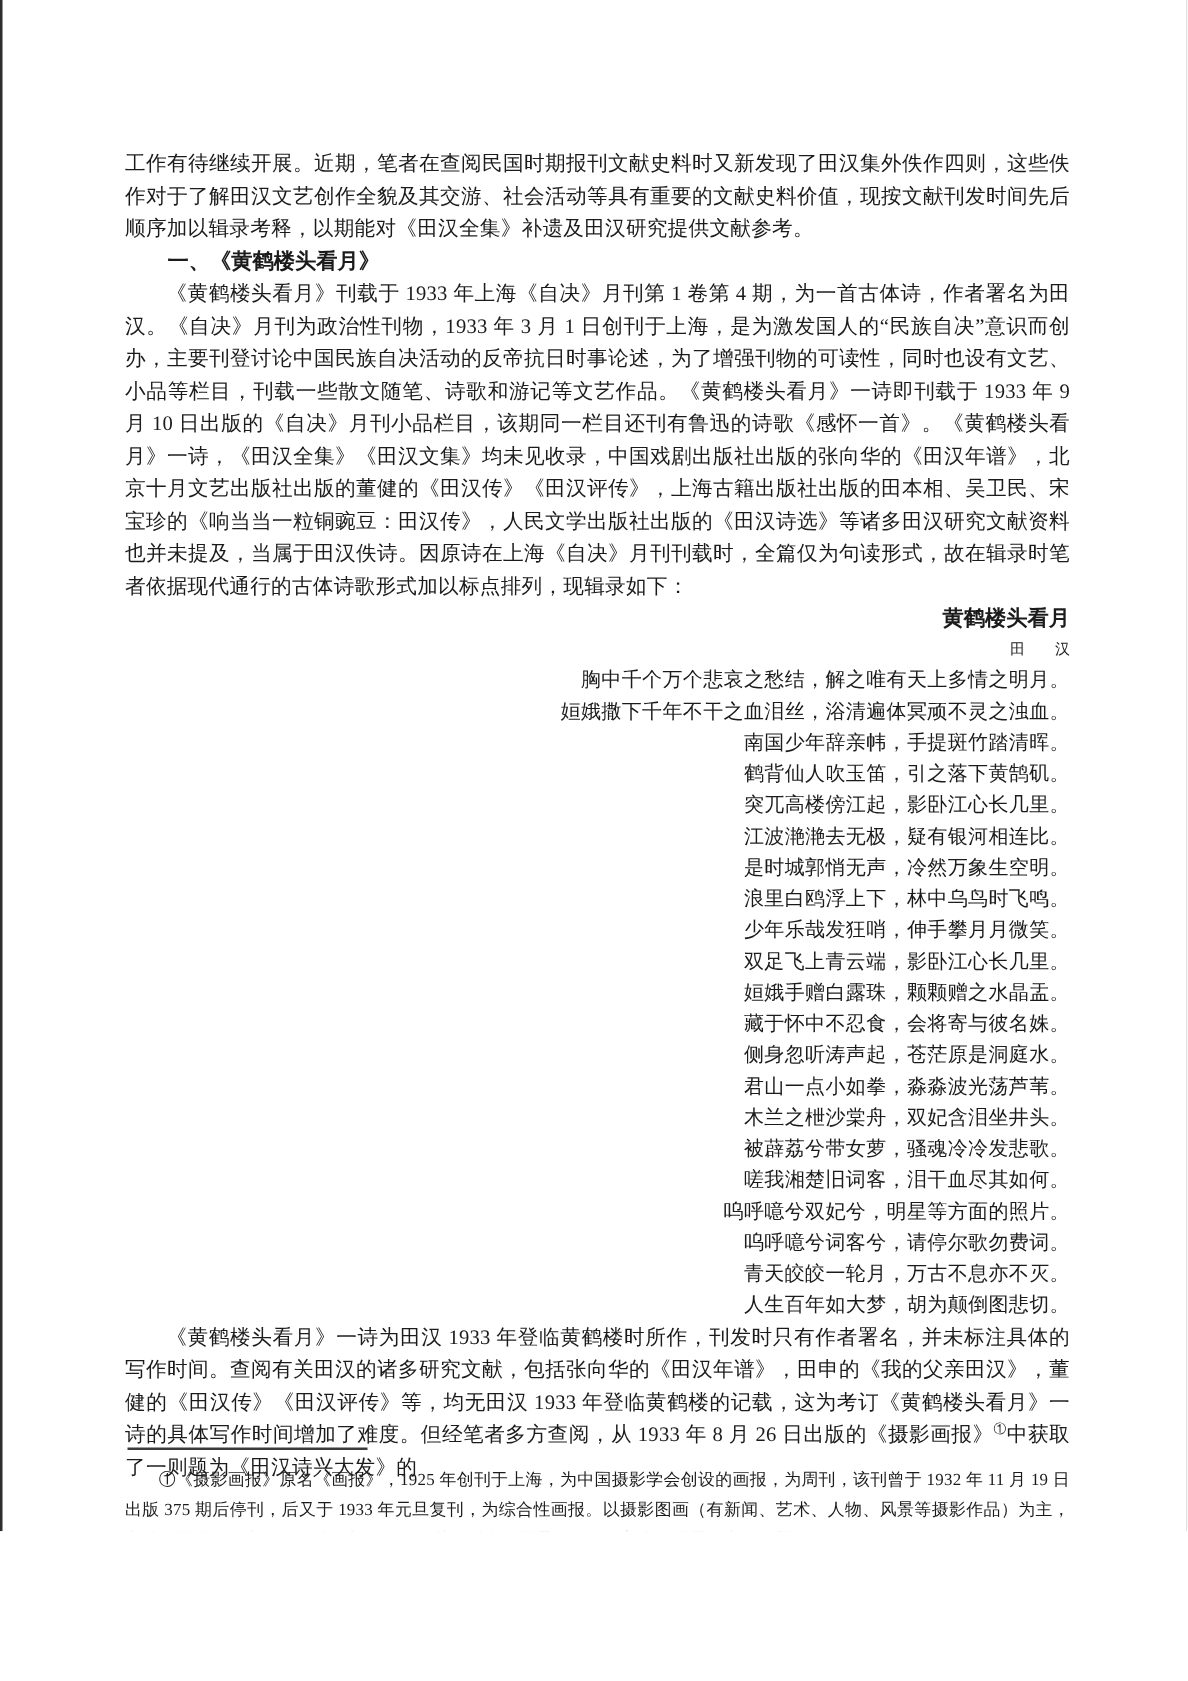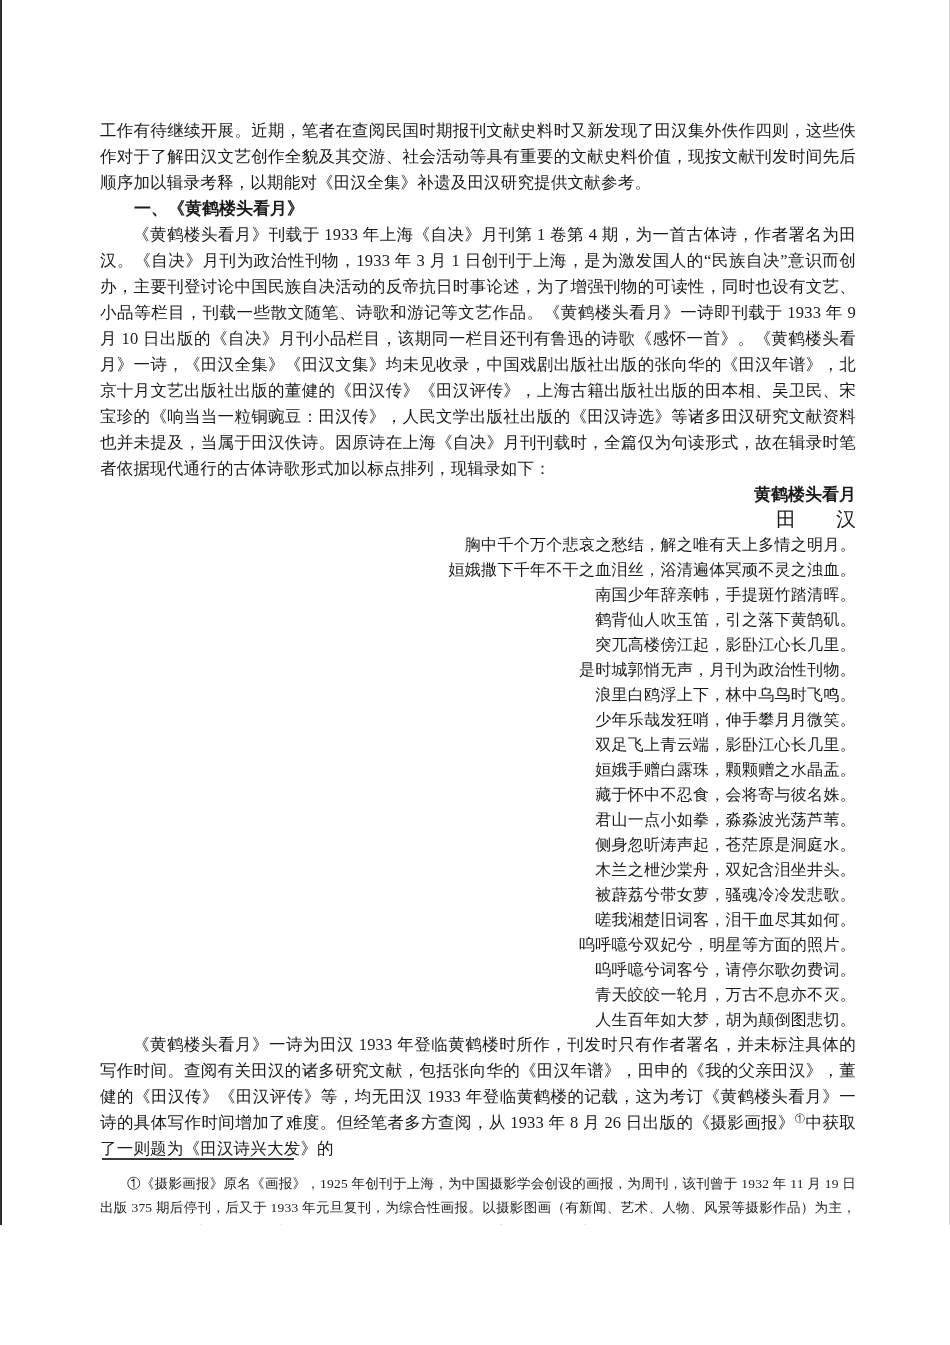--- a/index.html
+++ b/index.html
@@ -54,21 +54,21 @@
     text-align: right;
     margin: 0;
   }
   .poem-title {
     font-size: 17px;
     line-height: 25px;
     font-weight: bold;
     font-family: "Liberation Sans", "DejaVu Sans", sans-serif;
   }
   .poem-author {
-    font-size: 20px;
+    font-size: 12px;
     line-height: 25px;
   }
   .poem-line {
     font-size: 16px;
     line-height: 25px;
     letter-spacing: 0.3px;
   }
   .fn-ref {
     font-size: 0.62em;
     vertical-align: super;
@@ -117,28 +117,29 @@
       <div class="poem-title">黄鹤楼头看月</div>
       <div class="poem-author">田　　汉</div>
       <div>
           <div class="poem-line">胸中千个万个悲哀之愁结，解之唯有天上多情之明月。</div>
           <div class="poem-line">姮娥撒下千年不干之血泪丝，浴清遍体冥顽不灵之浊血。</div>
         </div>
       <div>
           <div class="poem-line">南国少年辞亲帏，手提斑竹踏清晖。</div>
           <div class="poem-line">鹤背仙人吹玉笛，引之落下黄鹄矶。</div>
           <div class="poem-line">突兀高楼傍江起，影卧江心长几里。</div>
-          <div class="poem-line">是时城郭悄无声，月刊为政治性刊物。</div>
+          <div class="poem-line">江波滟滟去无极，疑有银河相连比。</div>
+          <div class="poem-line">是时城郭悄无声，冷然万象生空明。</div>
           <div class="poem-line">浪里白鸥浮上下，林中乌鸟时飞鸣。</div>
           <div class="poem-line">少年乐哉发狂哨，伸手攀月月微笑。</div>
           <div class="poem-line">双足飞上青云端，影卧江心长几里。</div>
           <div class="poem-line">姮娥手赠白露珠，颗颗赠之水晶盂。</div>
           <div class="poem-line">藏于怀中不忍食，会将寄与彼名姝。</div>
+          <div class="poem-line">侧身忽听涛声起，苍茫原是洞庭水。</div>
           <div class="poem-line">君山一点小如拳，淼淼波光荡芦苇。</div>
-          <div class="poem-line">侧身忽听涛声起，苍茫原是洞庭水。</div>
           <div class="poem-line">木兰之枻沙棠舟，双妃含泪坐井头。</div>
           <div class="poem-line">被薜荔兮带女萝，骚魂冷冷发悲歌。</div>
           <div class="poem-line">嗟我湘楚旧词客，泪干血尽其如何。</div>
           <div class="poem-line">呜呼噫兮双妃兮，明星等方面的照片。</div>
           <div class="poem-line">呜呼噫兮词客兮，请停尔歌勿费词。</div>
           <div class="poem-line">青天皎皎一轮月，万古不息亦不灭。</div>
           <div class="poem-line">人生百年如大梦，胡为颠倒图悲切。</div>
         </div>
     </section>
 

